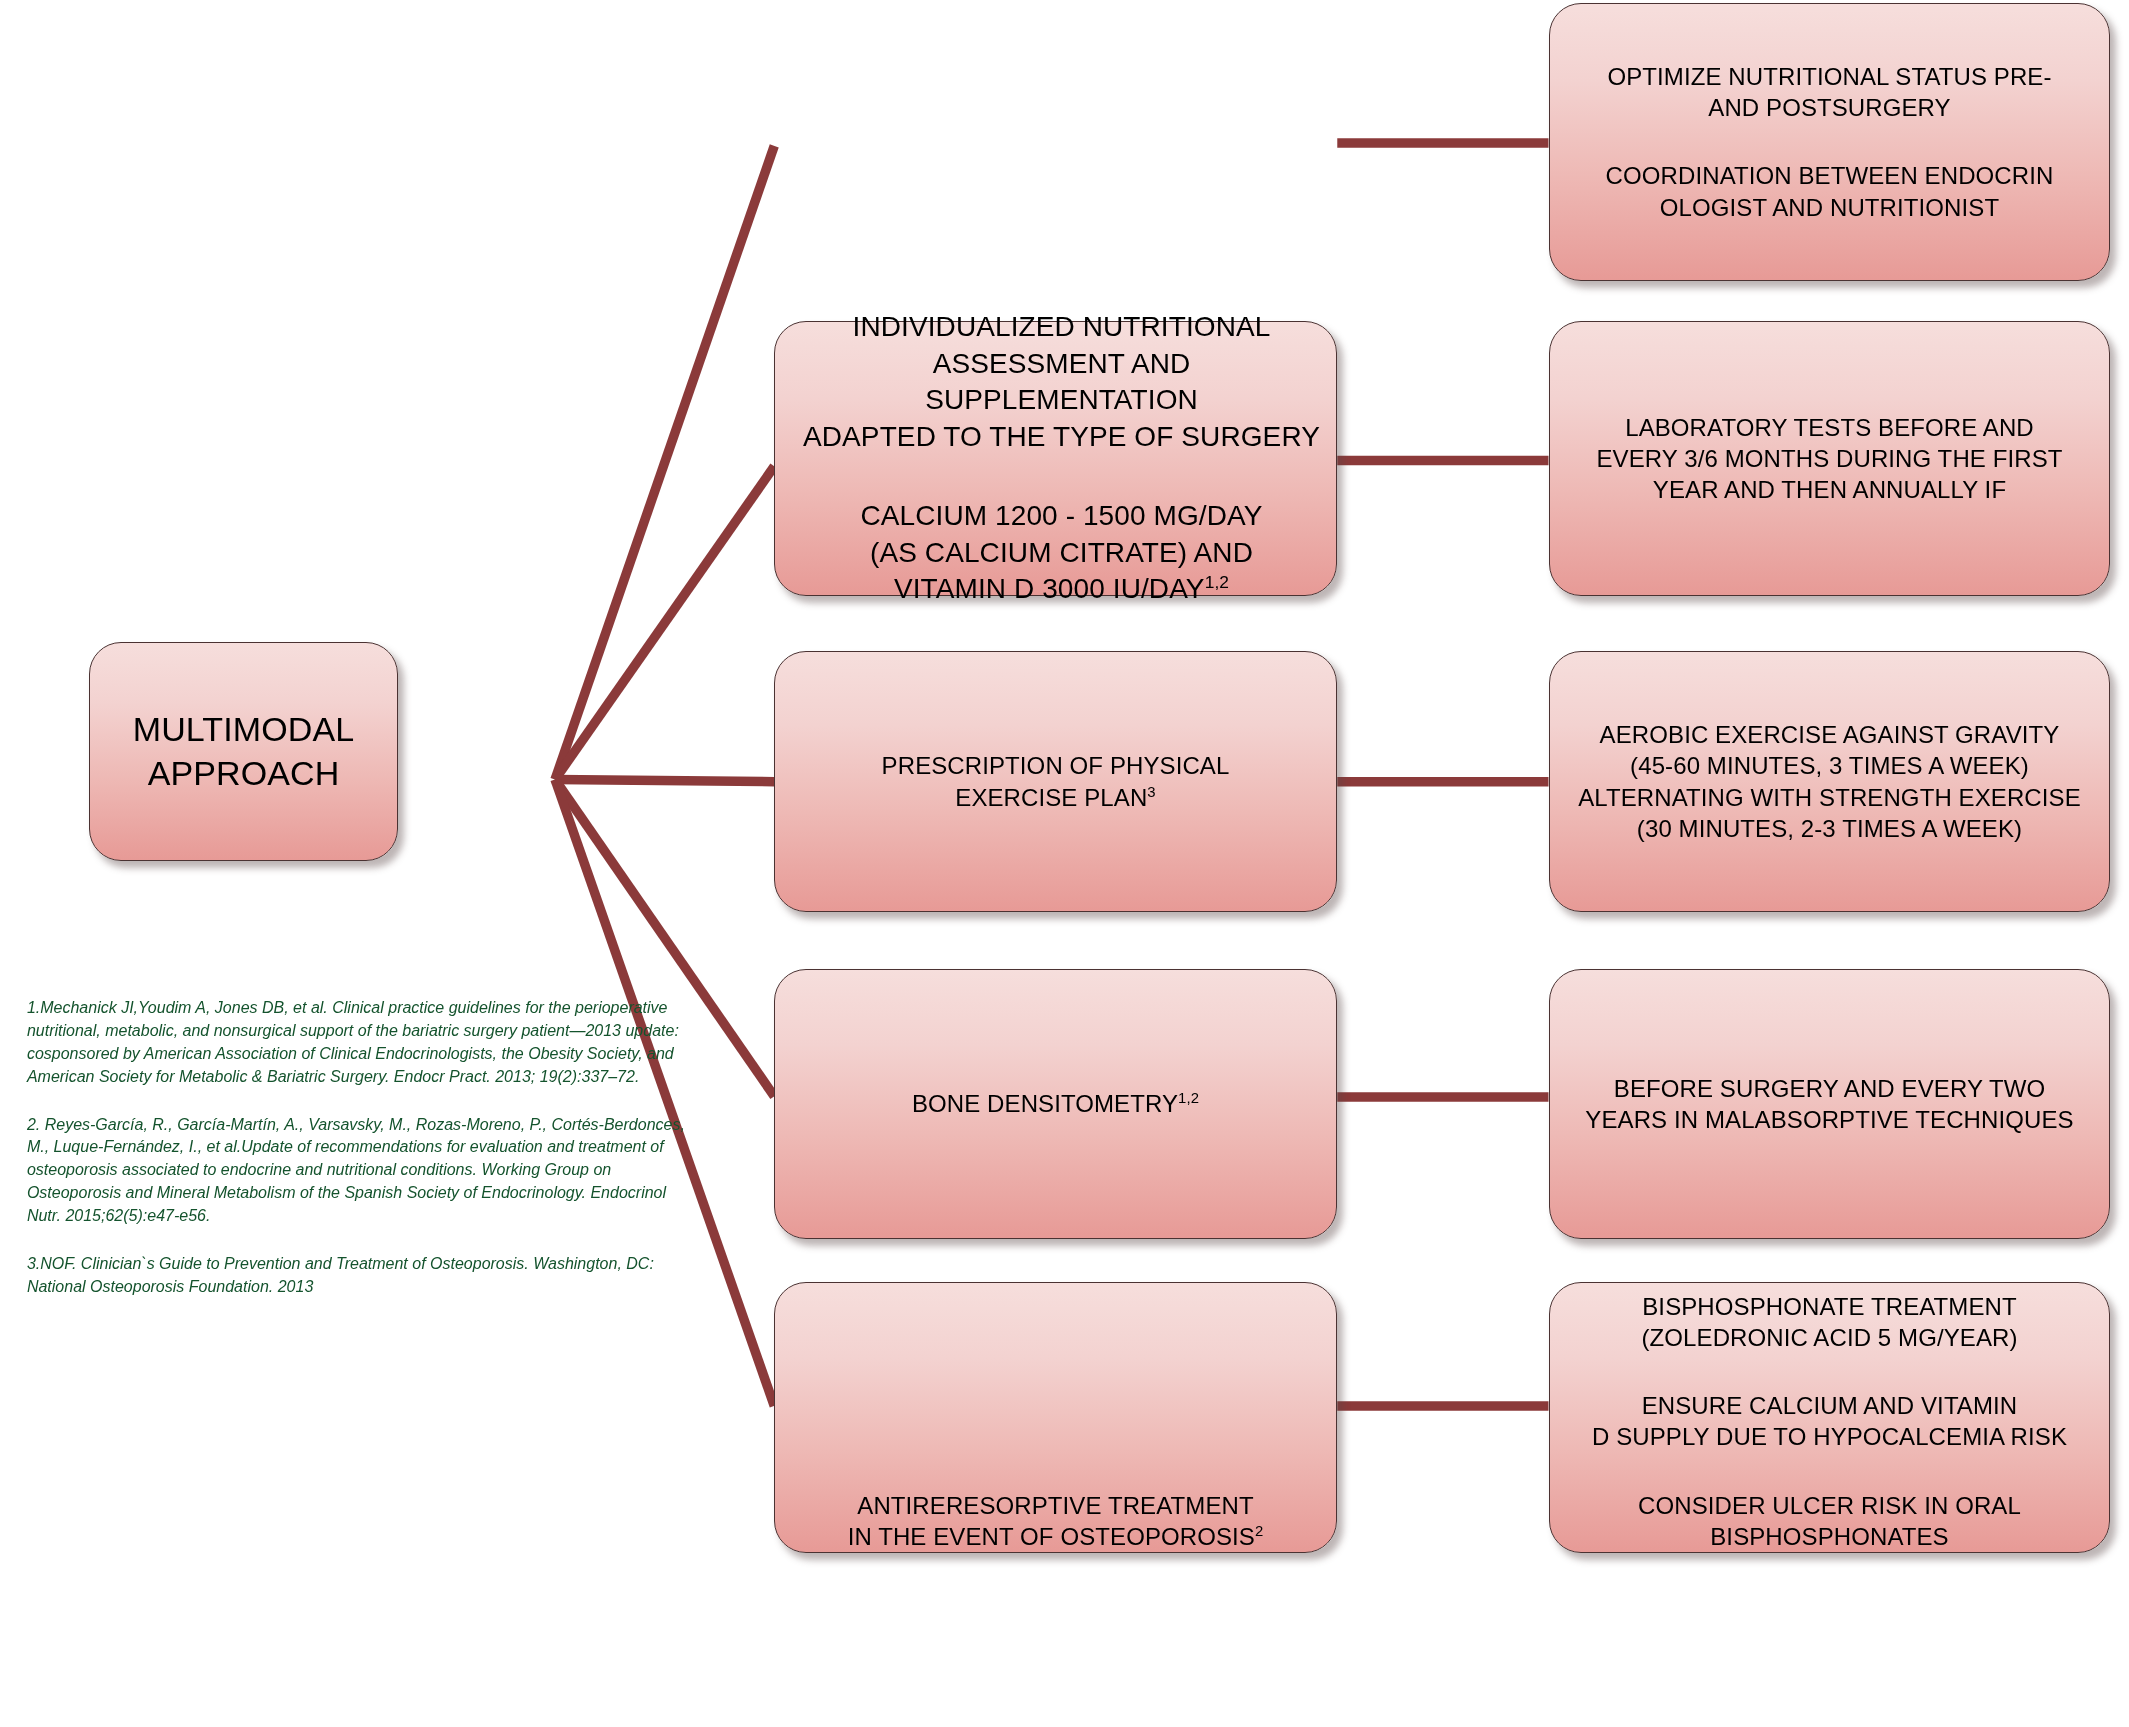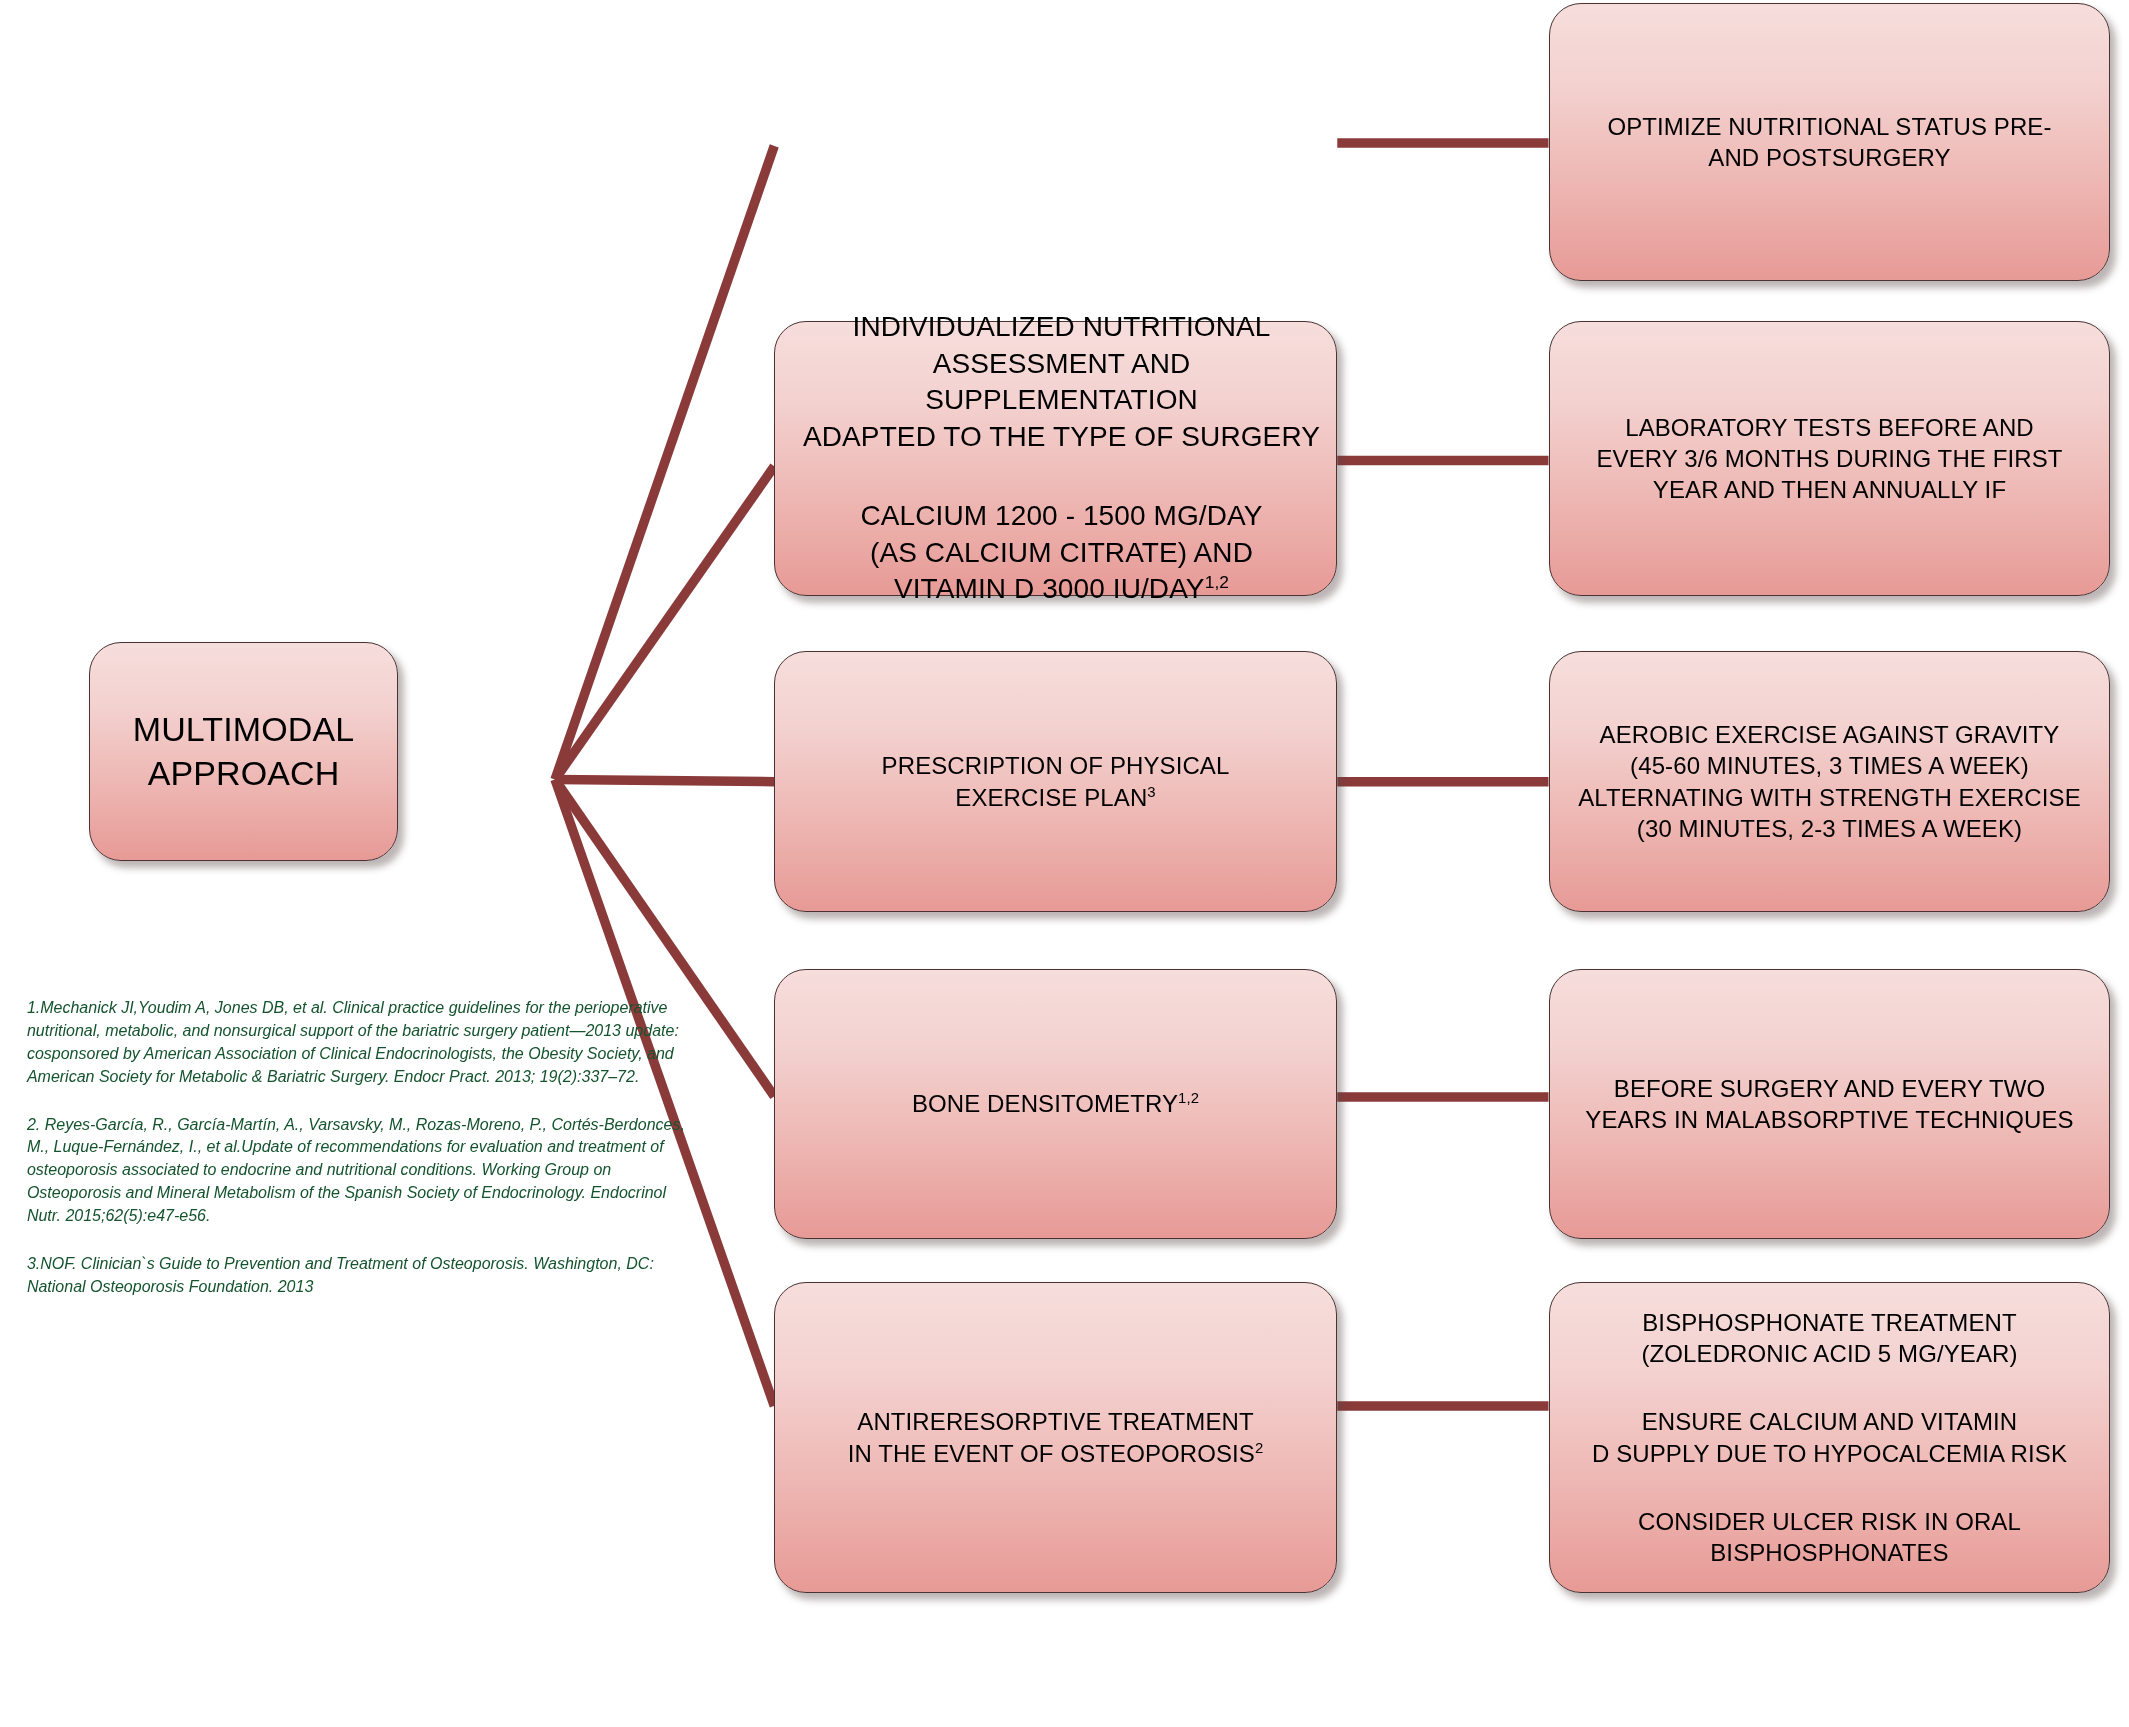--- a/index.html
+++ b/index.html
@@ -79,21 +79,21 @@
   
   .right {
     left: 1549px;
     width: 561px;
   }
 
   .r1 { top: 2.9px;    height: 278px; }
   .r2 { top: 321px;  height: 275px; }
   .r3 { top: 651px;  height: 261px; }
   .r4 { top: 969px; height: 270px; }
-  .r5 { top: 1282px; height: 311px; }
+  .r5 { top: 1282px; height: 271px; align-items: flex-end; }
 
   #mid1 { font-size: 24px; }
   #mid2 { font-size: 28px; padding-left: 12px; }
   #mid3 { font-size: 24px; }
   #mid4 { font-size: 24px; }
   #mid5 { font-size: 24px; }
 
   #right1 { font-size: 24px; }
   #right2 { font-size: 24px; }
   #right3 { font-size: 24px; }
@@ -154,20 +154,24 @@
     </div>
   </div>
 
 
   <div class="node right r1" id="right1">
     <div class="txt">
       <p>
         <span>OPTIMIZE NUTRITIONAL STATUS PRE-</span><br>
         <span>AND POSTSURGERY</span>
       </p>
+      <p>
+        <span>COORDINATION BETWEEN ENDOCRIN</span><br>
+        <span>OLOGIST AND NUTRITIONIST</span>
+      </p>
     </div>
   </div>
 
   <div class="node mid r2" id="mid2">
     <div class="txt">
       <p>
         <span>INDIVIDUALIZED NUTRITIONAL</span><br>
         <span>ASSESSMENT AND SUPPLEMENTATION</span><br>
         <span>ADAPTED TO THE TYPE OF SURGERY</span>
       </p>

